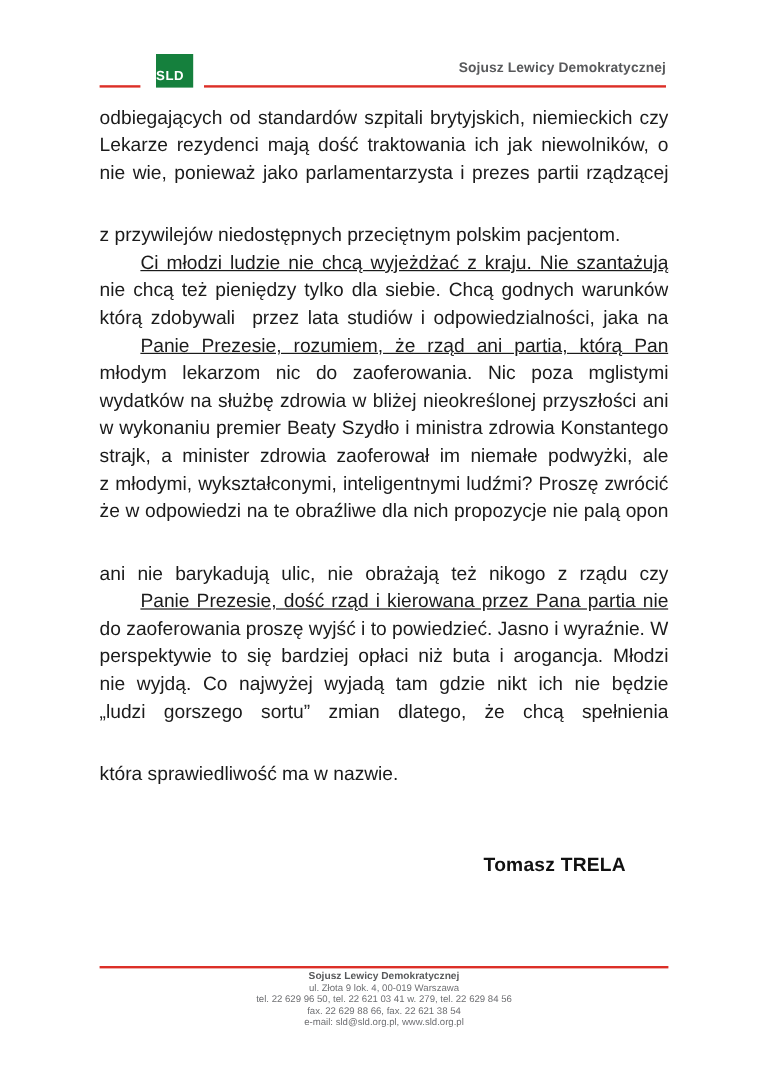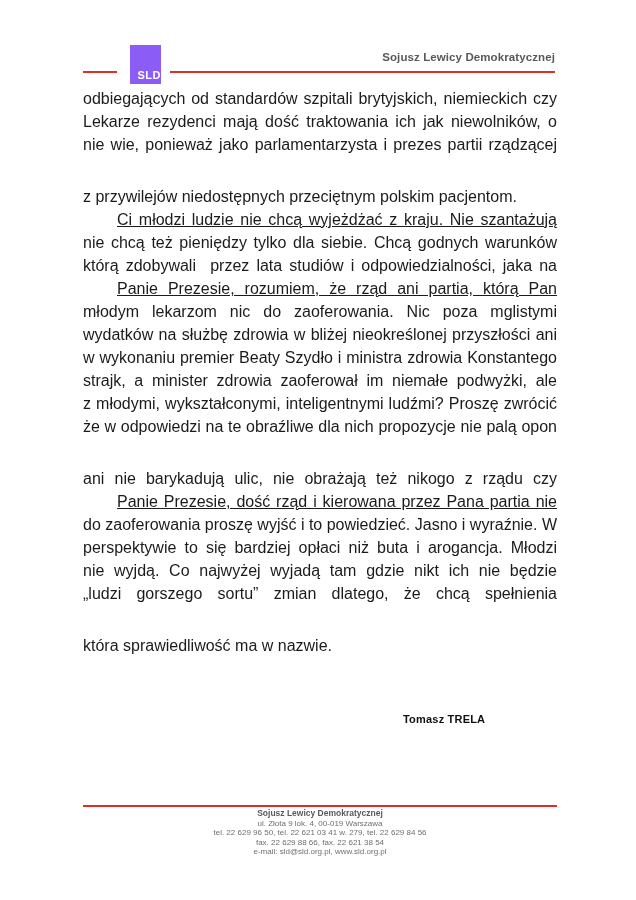--- a/index.html
+++ b/index.html
@@ -6,23 +6,23 @@
   .page{
     position:relative;
     width:636px;height:900px;
     background:#ffffff;
     font-family:"Liberation Sans","DejaVu Sans",sans-serif;
     overflow:hidden;
     margin:0 auto;
   }
   
   .logo{
-    position:absolute;left:130px;top:45px;width:31px;height:39px;
-    background:#8b5cf6;
-    display:flex;align-items:flex-end;justify-content:flex-end;
+    position:absolute;left:130px;top:45px;width:31px;height:28px;
+    background:#15803d;
+    display:flex;align-items:flex-end;justify-content:flex-start;
   }
   .logo span{
     color:#ffffff;font-weight:bold;font-size:11px;letter-spacing:.5px;
     line-height:1;padding-bottom:3px;
   }
   .header-org{
     position:absolute;right:81px;top:51px;
     color:#58595b;font-size:11.5px;font-weight:bold;letter-spacing:.1px;
   }
   .rule{position:absolute;height:2px;background:#dc2f27;top:71px;}
@@ -34,21 +34,21 @@
     color:#1b1b1b;font-size:16px;
   }
   .line{
     line-height:23px;height:23px;overflow:hidden;
     text-align:justify;text-align-last:justify;
   }
   .line.last{text-align-last:left;margin-top:29px;}
   .line.indent{text-indent:34px;text-decoration:underline;}
   .signature{
     position:absolute;left:403px;top:713px;
-    color:#111;font-size:11px;font-weight:bold;letter-spacing:.2px;
+    color:#111;font-size:16px;font-weight:bold;letter-spacing:.2px;
   }
   
   .footer-rule{
     position:absolute;left:83px;top:805px;width:474px;height:2px;background:#dc2f27;
   }
   .footer{
     position:absolute;left:83px;top:809px;width:474px;
     text-align:center;color:#6e6f72;font-size:8px;line-height:9.5px;
   }
   .footer .f-name{font-weight:bold;color:#58595b;font-size:8.5px;}

